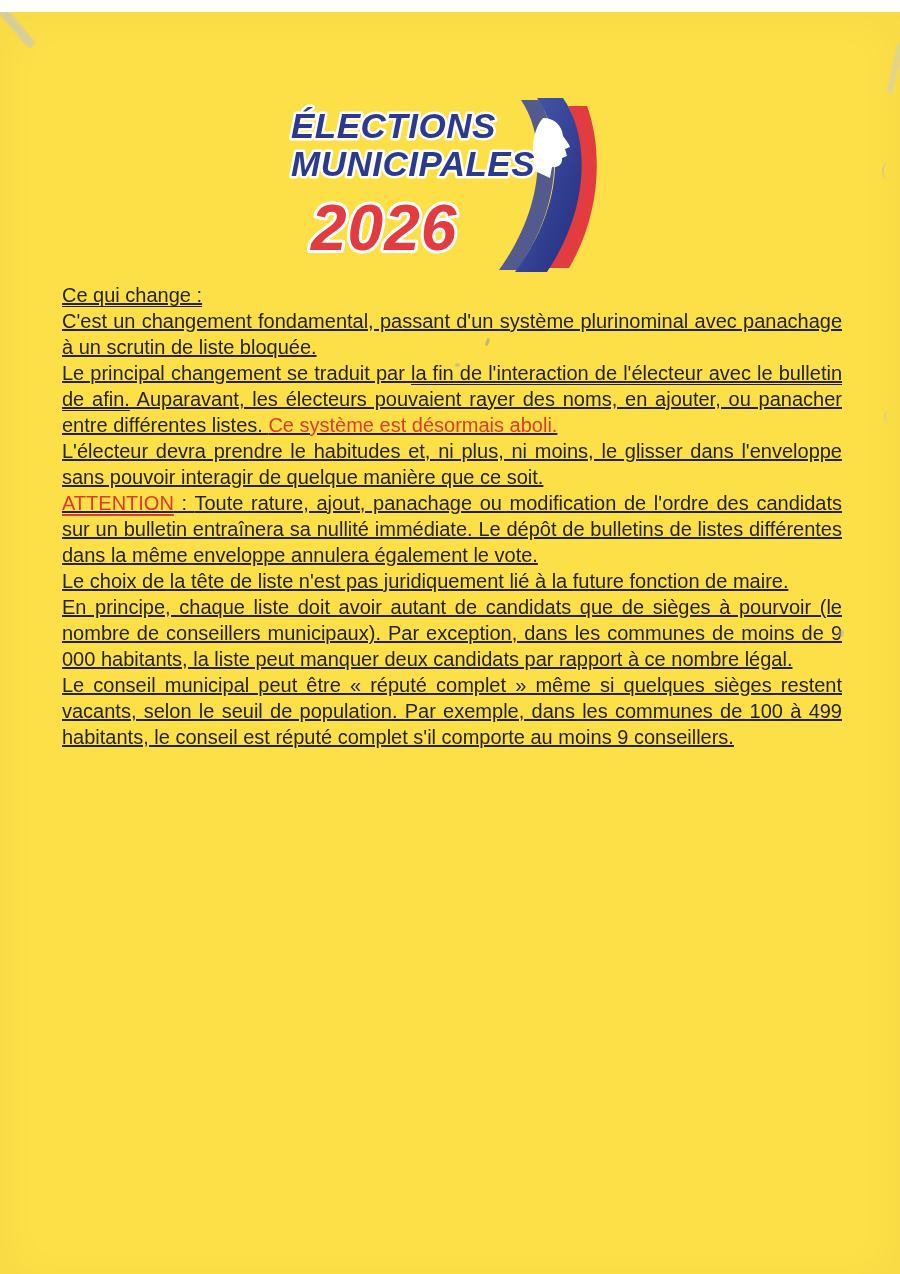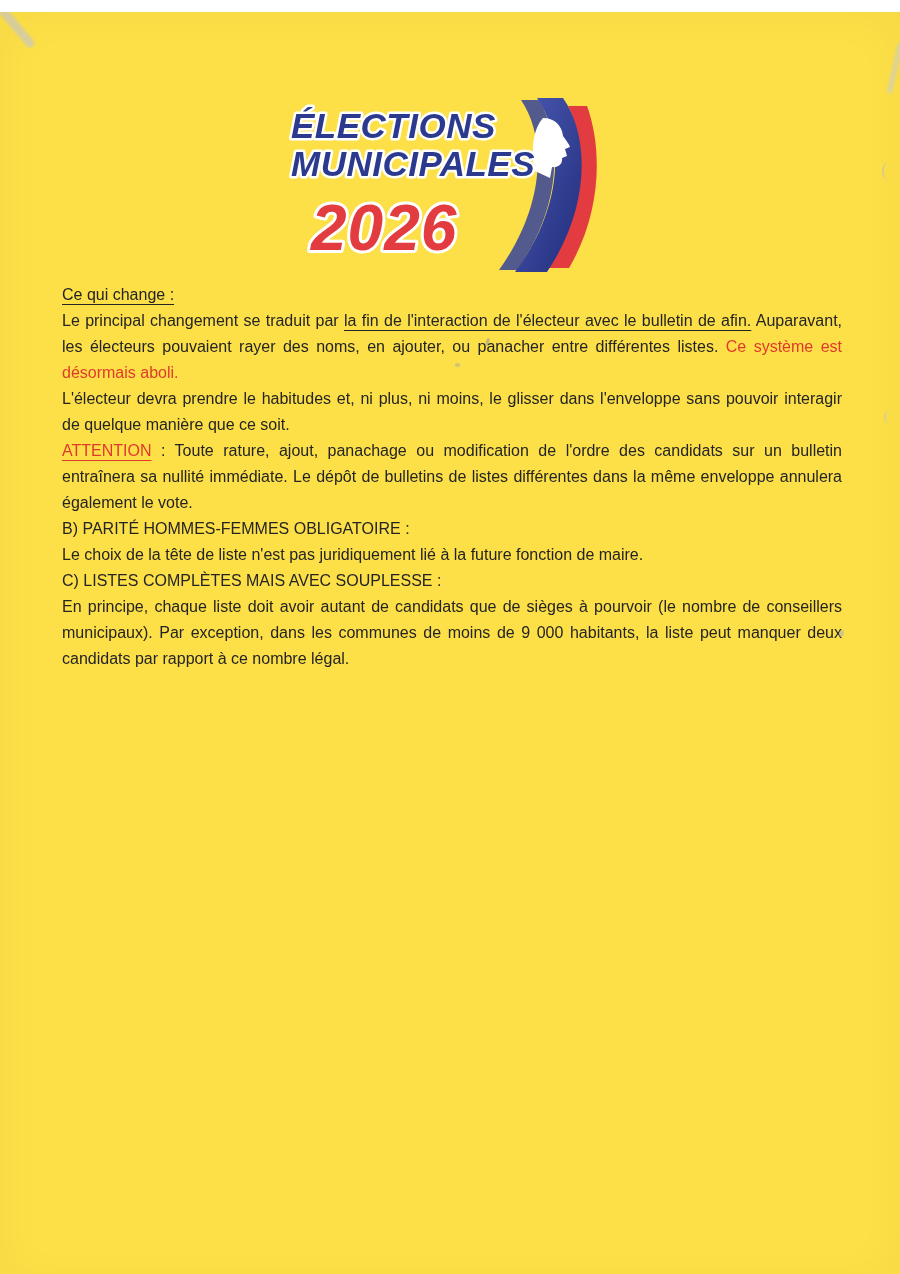--- a/index.html
+++ b/index.html
@@ -36,26 +36,27 @@
   .lg-year {
     font-family: "Liberation Sans", sans-serif;
     font-weight: bold; font-style: italic;
     font-size: 64px; fill: #e23b40; letter-spacing: 1px;
     paint-order: stroke; stroke: #ffffff; stroke-width: 6px; stroke-linejoin: round;
   }
 
   
   .content { padding: 0 58px 0 62px; }
   .content p, .content h2, .content h3 {
-    font-size: 16px;
+    font-size: 20px;
     line-height: 26px;
     font-weight: 400;
     text-align: justify;
     margin: 0;
     color: #242424;
+    text-decoration: underline;
   }
   .intro          { margin-top: 37px; }
   .intro .u       { text-decoration: underline; text-underline-offset: 4px; text-decoration-thickness: 1px; }
   .h-a            { margin-top: 24px; }
   .p-scrutin      { margin-top: 14px; }
   .p-change1      { margin-top: 16px; }
   .p-change2      { margin-top: 8px; }
   .p-principal    { margin-top: 8px; }
   .p-blue         { margin-top: 10px; color: #1b59c4; }
   .p-attention    { margin-top: 30px; }
@@ -102,32 +103,32 @@
       <text class="lg-year" x="26" y="152">2026</text>
     </svg>
   </div>
 
   <main class="content">
 
     <h2 class="intro"><span class="u">Ce qui change :</span></h2>
 
 
 
+    <p class="p-change1">C'est un changement fondamental, passant d'un système plurinominal avec panachage à un scrutin de liste bloquée.</p>
 
 
     <p class="p-principal"><span>Le principal changement se traduit par </span><span class="u-black">la fin de l'interaction de l'électeur avec le bulletin de afin.</span><span> Auparavant, les électeurs pouvaient rayer des noms, en ajouter, ou panacher entre différentes listes. </span><span class="red">Ce système est désormais aboli.</span></p>
 
     <p class="p-blue">L'électeur devra prendre le habitudes et, ni plus, ni moins, le glisser dans l'enveloppe sans pouvoir interagir de quelque manière que ce soit.</p>
 
     <p class="p-attention"><span class="red u-red">ATTENTION</span><span> : </span><span>Toute rature, ajout, panachage ou modification de l'ordre des candidats sur un bulletin entraînera sa nullité immédiate. Le dépôt de bulletins de listes différentes dans la même enveloppe annulera également le vote.</span></p>
 
-    <h3 class="h-b">B) PARITÉ HOMMES-FEMMES OBLIGATOIRE :</h3>
 
 
     <p class="p-b2">Le choix de la tête de liste n'est pas juridiquement lié à la future fonction de maire.</p>
 
-    <h3 class="h-c">C) LISTES COMPLÈTES MAIS AVEC SOUPLESSE :</h3>
 
     <p class="p-c1">En principe, chaque liste doit avoir autant de candidats que de sièges à pourvoir (le nombre de conseillers municipaux). Par exception, dans les communes de moins de 9 000 habitants, la liste peut manquer deux candidats par rapport à ce nombre légal.</p>
 
+    <p class="p-c2">Le conseil municipal peut être « réputé complet » même si quelques sièges restent vacants, selon le seuil de population. Par exemple, dans les communes de 100 à 499 habitants, le conseil est réputé complet s'il comporte au moins 9 conseillers.</p>
 
   </main>
 </div>
 
 </body></html>

